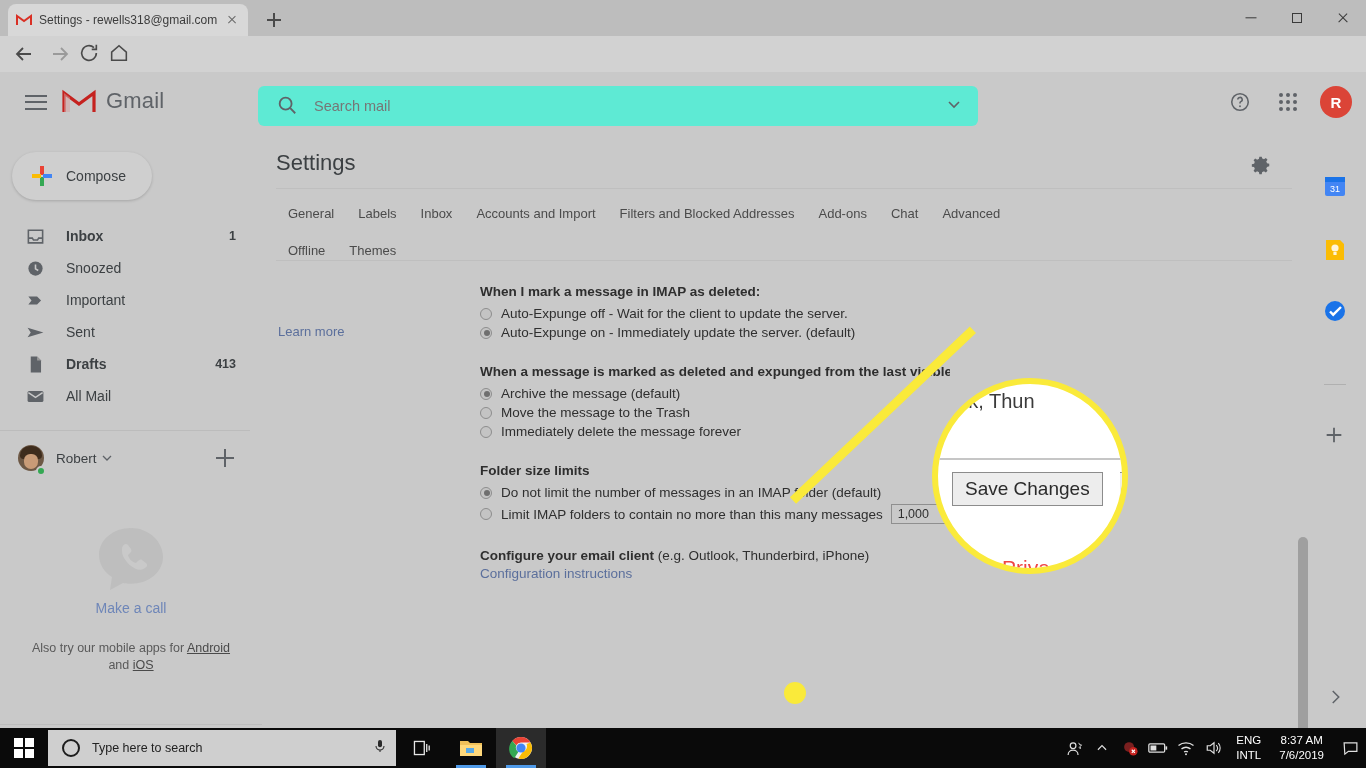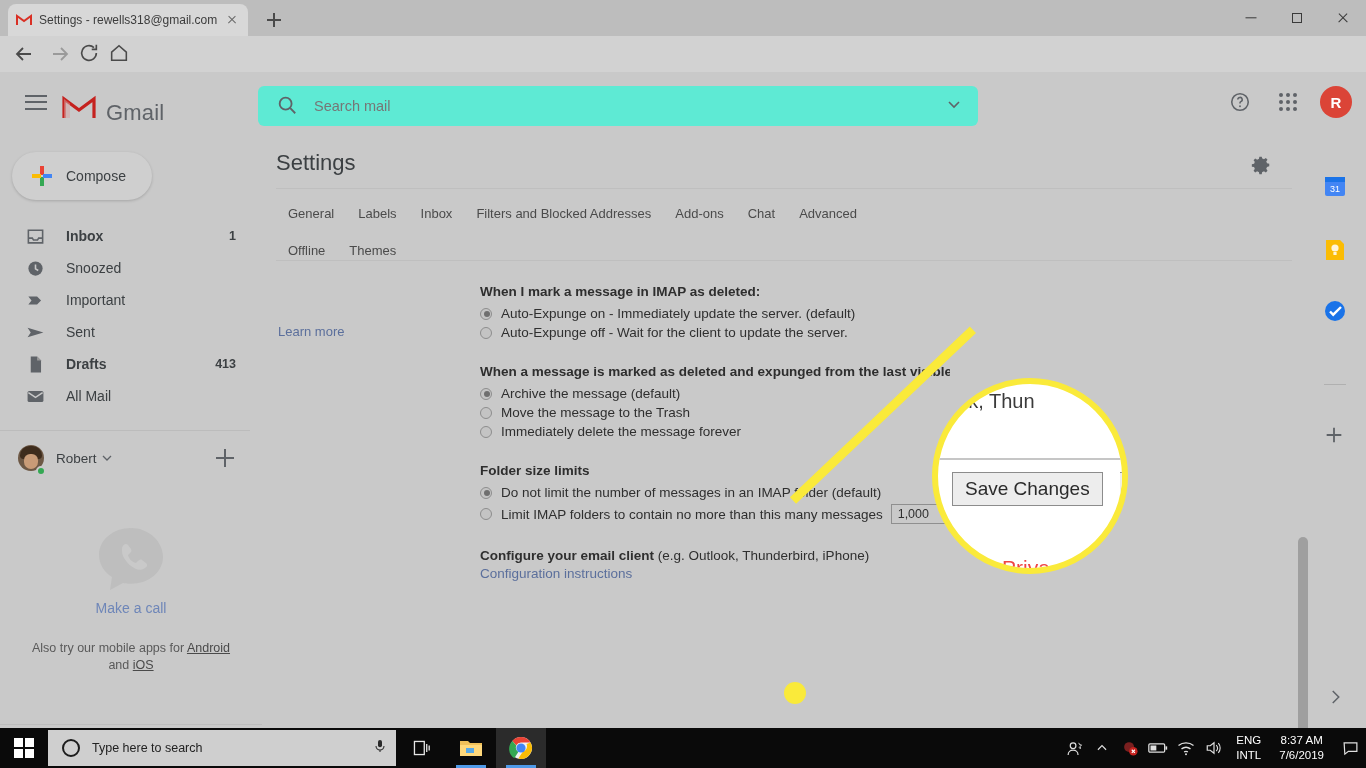--- a/index.html
+++ b/index.html
@@ -86,21 +86,21 @@
   .page {
     position: absolute; left: 0; top: 72px; width: 1366px; height: 656px;
     background: #c9c9c9; overflow: hidden;
   }
 
   
   .gm-header { position: absolute; left: 0; top: 0; width: 1366px; height: 60px; }
   .hamburger { position: absolute; left: 22px; top: 18px; width: 28px; height: 24px; }
   .hamburger b { display:block; width: 22px; height: 2px; background: #5f6368; margin: 4.5px 3px; }
   .gm-logo { position: absolute; left: 62px; top: 16px; display: flex; align-items: center; }
-  .gm-logo-word { font-size: 22px; color: #5f6368; margin-left: 10px; letter-spacing: .2px; margin-top: 12px; }
+  .gm-logo-word { font-size: 22px; color: #5f6368; margin-left: 10px; letter-spacing: .2px; }
   .searchbar {
     position: absolute; left: 258px; top: 14px; width: 720px; height: 40px;
     background: #5eead4; border-radius: 6px; display: flex; align-items: center;
   }
   .searchbar .s-icon { width: 24px; height: 24px; margin: 0 14px 0 18px; flex: 0 0 24px; }
   .searchbar .s-ph { font-size: 14.5px; color: #767676; flex: 1; }
   .searchbar .s-caret { margin-right: 16px; }
   .hdr-right { position: absolute; right: 10px; top: 10px; display: flex; align-items: center; gap: 8px; }
   .hdr-icon { width: 40px; height: 40px; display: flex; align-items: center; justify-content: center; }
   .gm-avatar {
@@ -521,46 +521,47 @@
             <path d="M12 8.2a3.8 3.8 0 1 0 0 7.6 3.8 3.8 0 0 0 0-7.6zm9 5.1v-2.6l-2.5-.5a6.9 6.9 0 0 0-.8-1.9l1.4-2.1-1.8-1.8-2.1 1.4c-.6-.4-1.2-.6-1.9-.8L12.8 3h-2.6l-.5 2.5c-.7.2-1.3.4-1.9.8L5.7 4.9 3.9 6.7l1.4 2.1c-.4.6-.6 1.2-.8 1.9L2 11.2v2.6l2.5.5c.2.7.4 1.3.8 1.9l-1.4 2.1 1.8 1.8 2.1-1.4c.6.4 1.2.6 1.9.8l.5 2.5h2.6l.5-2.5c.7-.2 1.3-.4 1.9-.8l2.1 1.4 1.8-1.8-1.4-2.1c.4-.6.6-1.2.8-1.9z" fill="#5f6368"></path>
           </svg>
       </div>
       <div class="title-rule"></div>
 
       <div class="tabs">
         <div class="tabrow">
           <div class="stab">General</div>
           <div class="stab">Labels</div>
           <div class="stab">Inbox</div>
+          <div class="stab">Accounts and Import</div>
           <div class="stab">Filters and Blocked Addresses</div>
           <div class="stab">Add-ons</div>
           <div class="stab">Chat</div>
           <div class="stab">Advanced</div>
         </div>
         <div class="tabrow">
           <div class="stab">Offline</div>
           <div class="stab">Themes</div>
         </div>
       </div>
       <div class="tabs-rule"></div>
 
       <div class="panel">
         <div class="learn-more">Learn more</div>
 
         <div class="opt-col">
 
           <div>
             <div class="opt-head">When I mark a message in IMAP as deleted:</div>
             <div class="opt-row">
+              <span class="radio"></span>
+              <span class="opt-text">Auto-Expunge off - Wait for the client to update the server.</span>
+            </div>
+            <div class="opt-row">
               <span class="radio on"></span>
               <span class="opt-text">Auto-Expunge on - Immediately update the server. (default)</span>
-            </div>
-            <div class="opt-row">
-              <span class="radio"></span>
-              <span class="opt-text">Auto-Expunge off - Wait for the client to update the server.</span>
             </div>
           </div>
 
           <div class="grp-gap"></div>
 
           <div>
             <div class="opt-head" style="white-space:nowrap;overflow:hidden;width:470px">When a message is marked as deleted and expunged from the last visible IMAP folder:</div>
             <div class="opt-row">
               <span class="radio on"></span>
               <span class="opt-text">Archive the message (default)</span>

